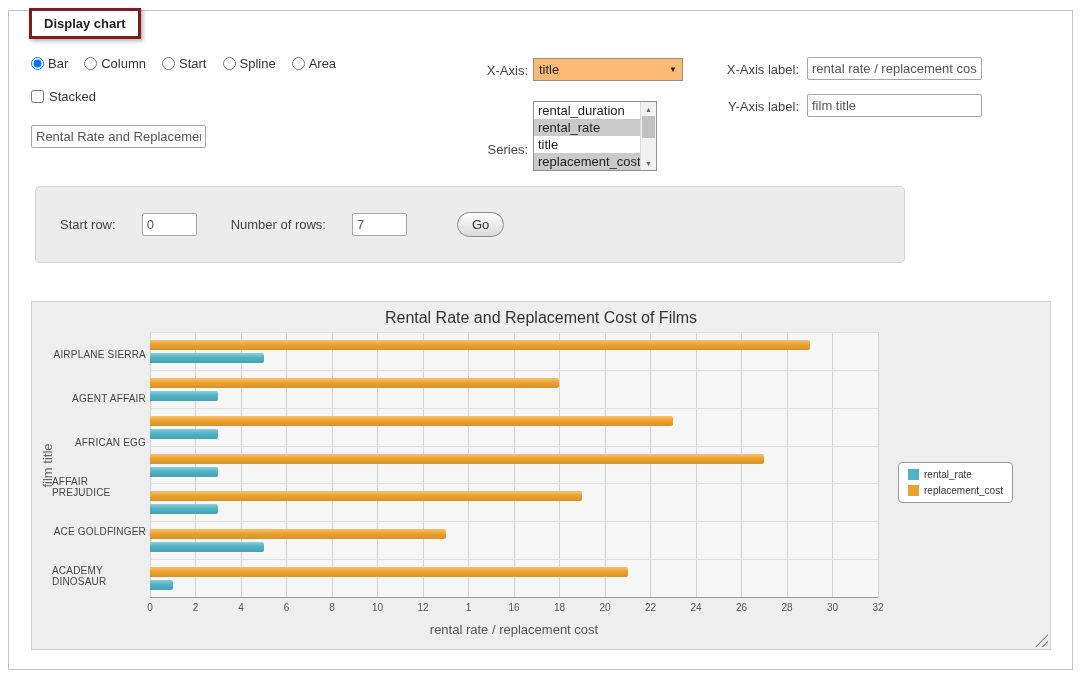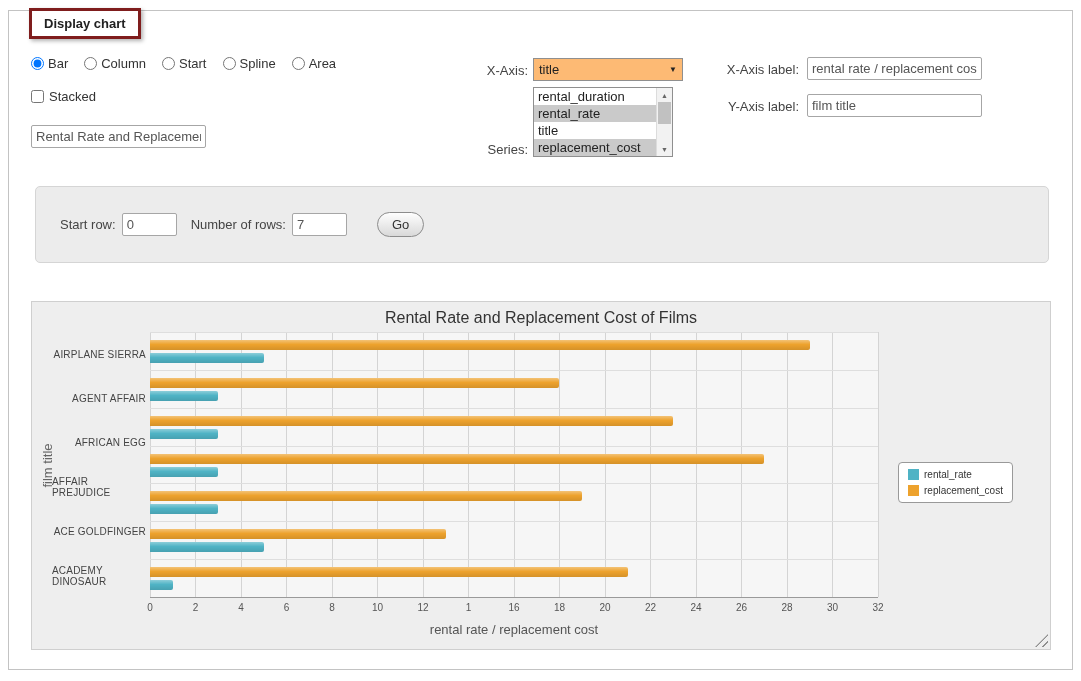--- a/index.html
+++ b/index.html
@@ -23,35 +23,35 @@
   .fld-label { position: absolute; color: #444; }
   .lbl-xaxis  { left: 420px; top: 52px;  width: 99px;  text-align: right; }
   .lbl-series { left: 420px; top: 131px; width: 99px;  text-align: right; }
   .lbl-xlabel { left: 640px; top: 51px;  width: 150px; text-align: right; }
   .lbl-ylabel { left: 640px; top: 88px;  width: 150px; text-align: right; }
 
   .fake-select { position: absolute; left: 524px; top: 47px; width: 150px; height: 23px; border: 1px solid #8f8f8f;
     background: #fdba74; display: flex; align-items: center; justify-content: space-between; padding: 0 5px; color: #222; }
   .select-arrow { font-size: 8px; color: #222; }
 
-  .listbox { position: absolute; left: 524px; top: 76px; width: 140px; height: 70px; border: 1px solid #8f8f8f; background: #fff; display: flex; }
+  .listbox { position: absolute; left: 524px; top: 90px; width: 124px; height: 70px; border: 1px solid #8f8f8f; background: #fff; display: flex; }
   .list-options { flex: 1; overflow: hidden; }
   .list-option { height: 17px; line-height: 17px; padding-left: 4px; color: #222; white-space: nowrap; }
   .list-option.selected { background: #cacaca; }
   .list-scrollbar { width: 16px; background: #f2f2f2; border-left: 1px solid #dcdcdc; display: flex; flex-direction: column; }
   .sb-btn { height: 14px; font-size: 7px; color: #666; display: flex; align-items: center; justify-content: center; }
   .sb-track { flex: 1; position: relative; }
   .sb-thumb { position: absolute; top: 0; left: 1px; right: 1px; height: 22px; background: #c1c1c1; }
 
   .input-xlabel { position: absolute; left: 798px; top: 46px; width: 175px; }
   .input-ylabel { position: absolute; left: 798px; top: 83px; width: 175px; }
 
   
-  .row-panel { position: absolute; left: 26px; top: 175px; width: 1014px; height: 77px; background: #ececec;
-    border: 1px solid #d5d5d5; border-radius: 5px; display: flex; align-items: center; padding-left: 24px; }
+  .row-panel { position: absolute; left: 26px; top: 175px; width: 870px; height: 77px; background: #ececec;
+    border: 1px solid #d5d5d5; border-radius: 5px; display: flex; align-items: center; padding-left: 24px; gap: 20px; }
   .row-panel .rp-label { color: #444; margin-right: 6px; }
   .num-input { width: 55px; margin-right: 14px; }
   .go-btn { margin-left: 16px; padding: 4px 14px; border: 1px solid #8d8d8d; border-radius: 13px;
     background: linear-gradient(#fefefe, #d9d9d9); font: 13px "Liberation Sans", sans-serif; color: #333; cursor: pointer; }
 
   
   .chart-panel { position: absolute; left: 22px; top: 290px; width: 1020px; height: 349px;
     background: #eeeeee; border: 1px solid #cfcfcf; }
   .chart-title { position: absolute; top: 7px; left: 0; width: 100%; text-align: center; font-size: 16px; color: #333; }
   .y-title-wrap { position: absolute; left: 6px; top: 30px; height: 266px; width: 18px; display: flex; align-items: center; justify-content: center; }

